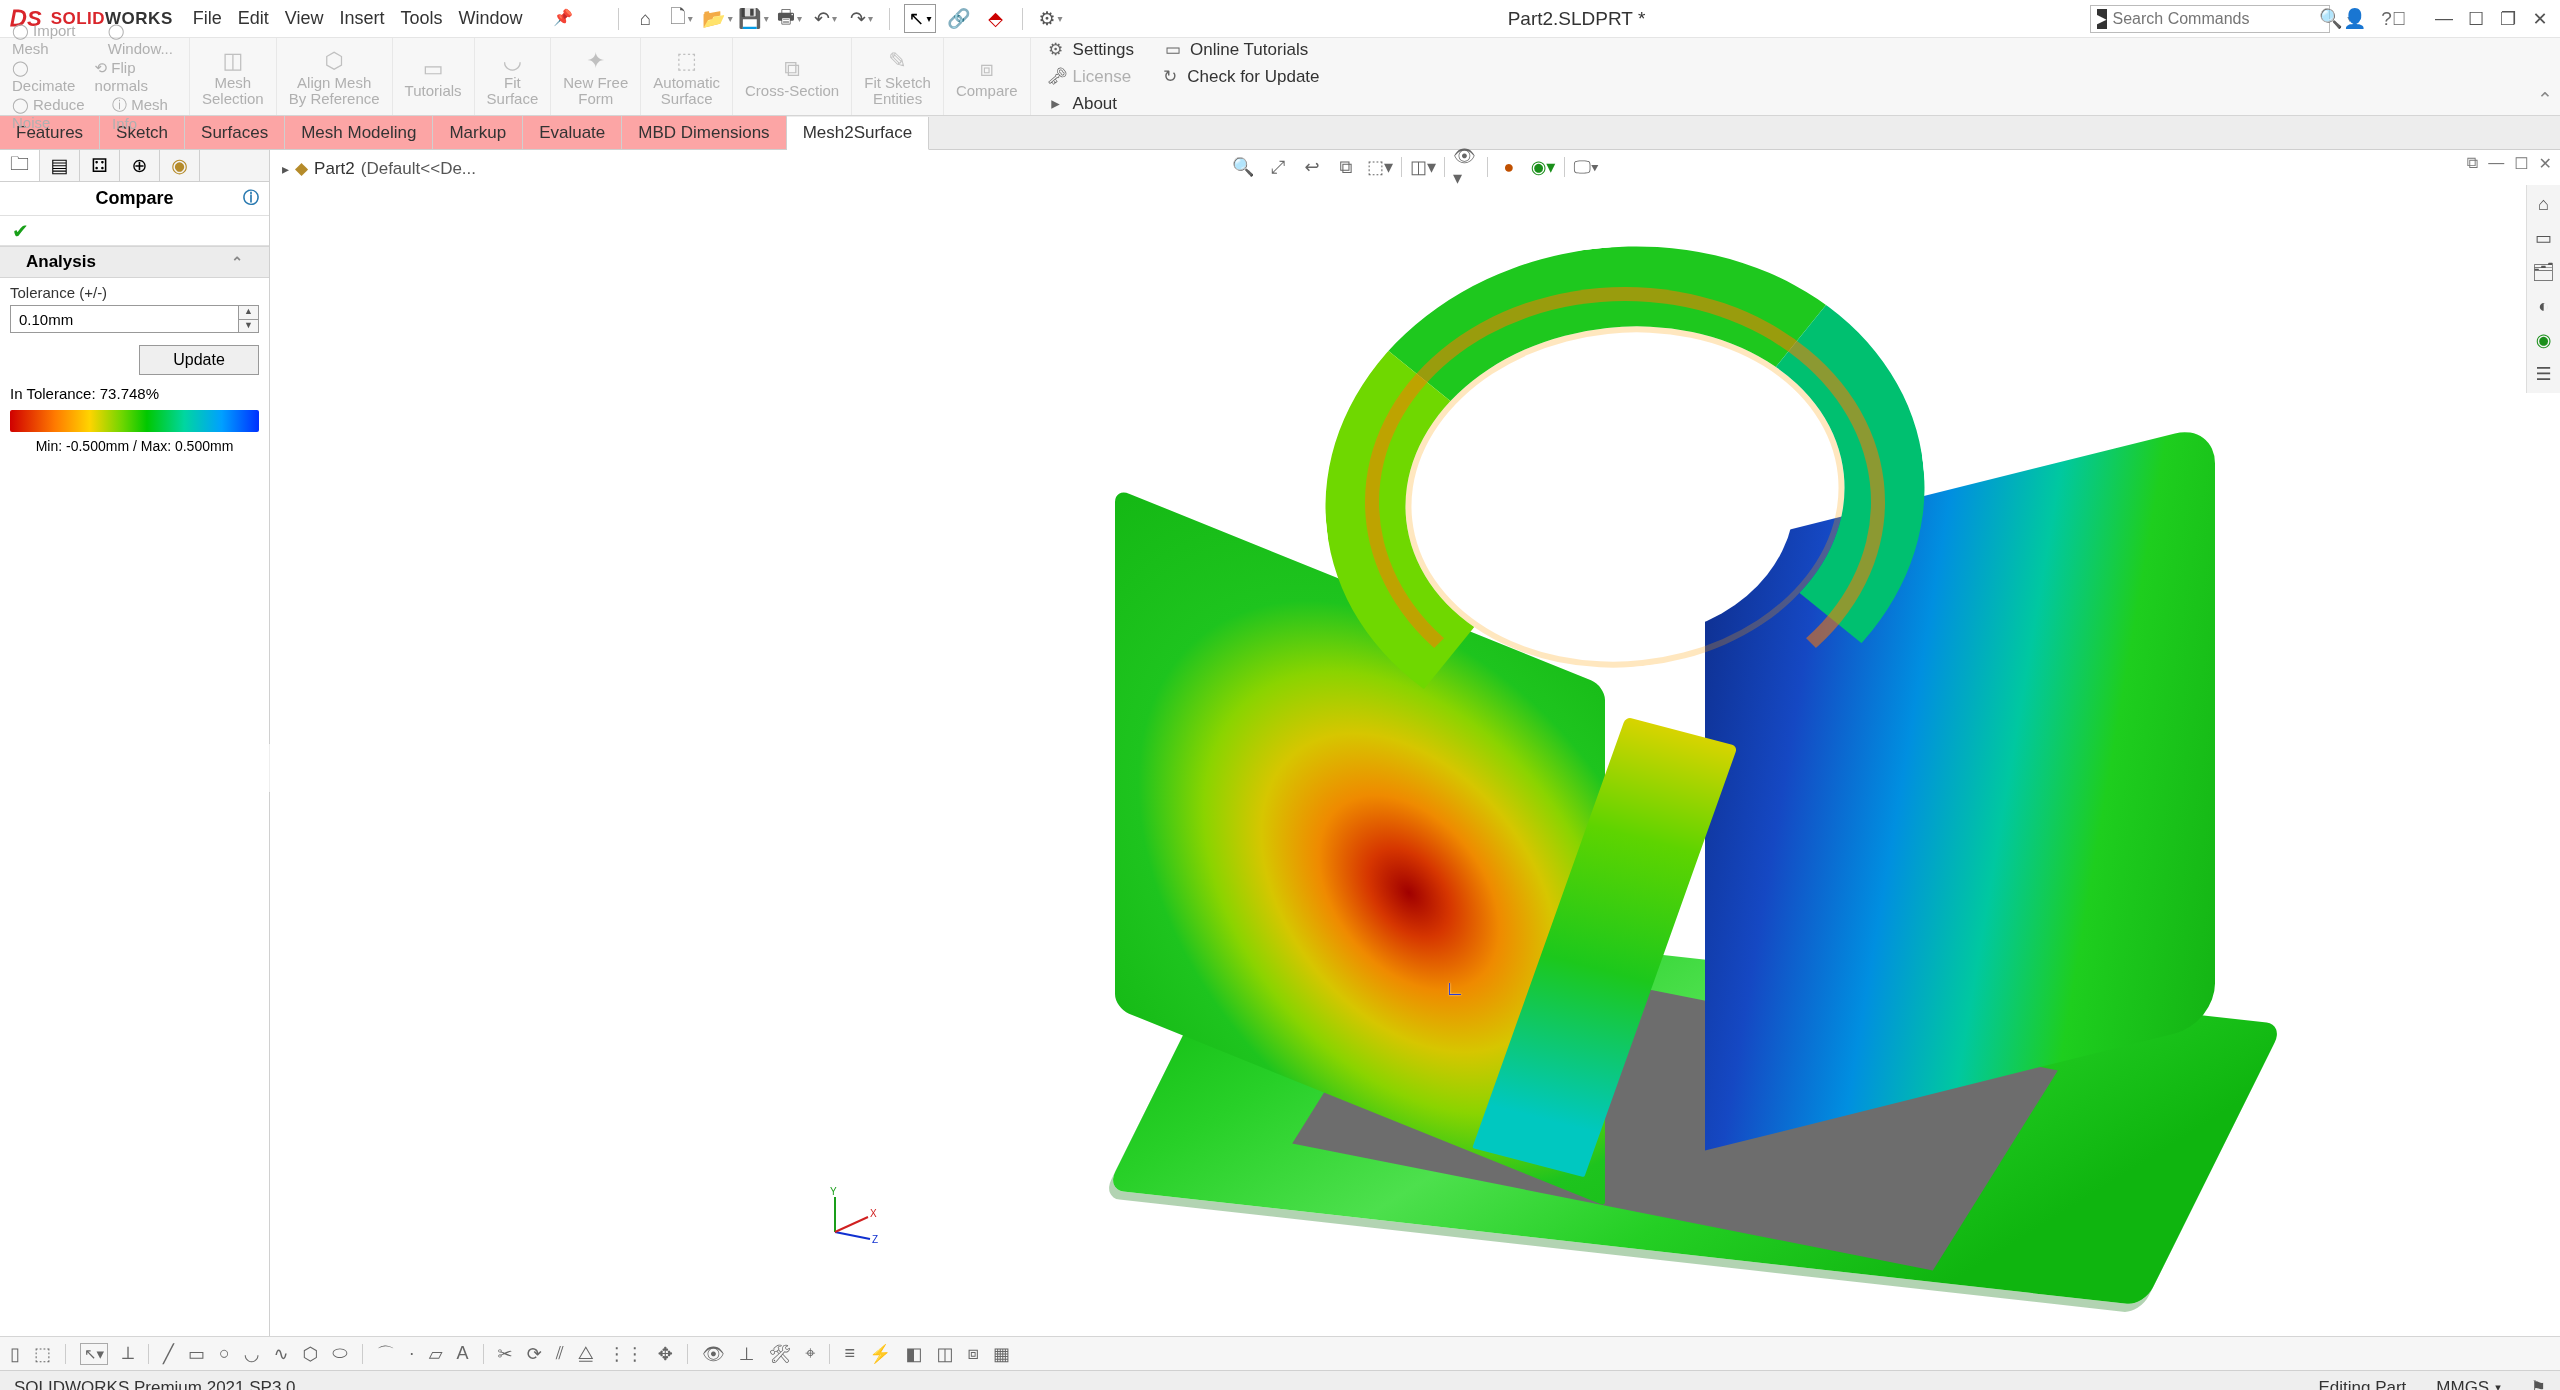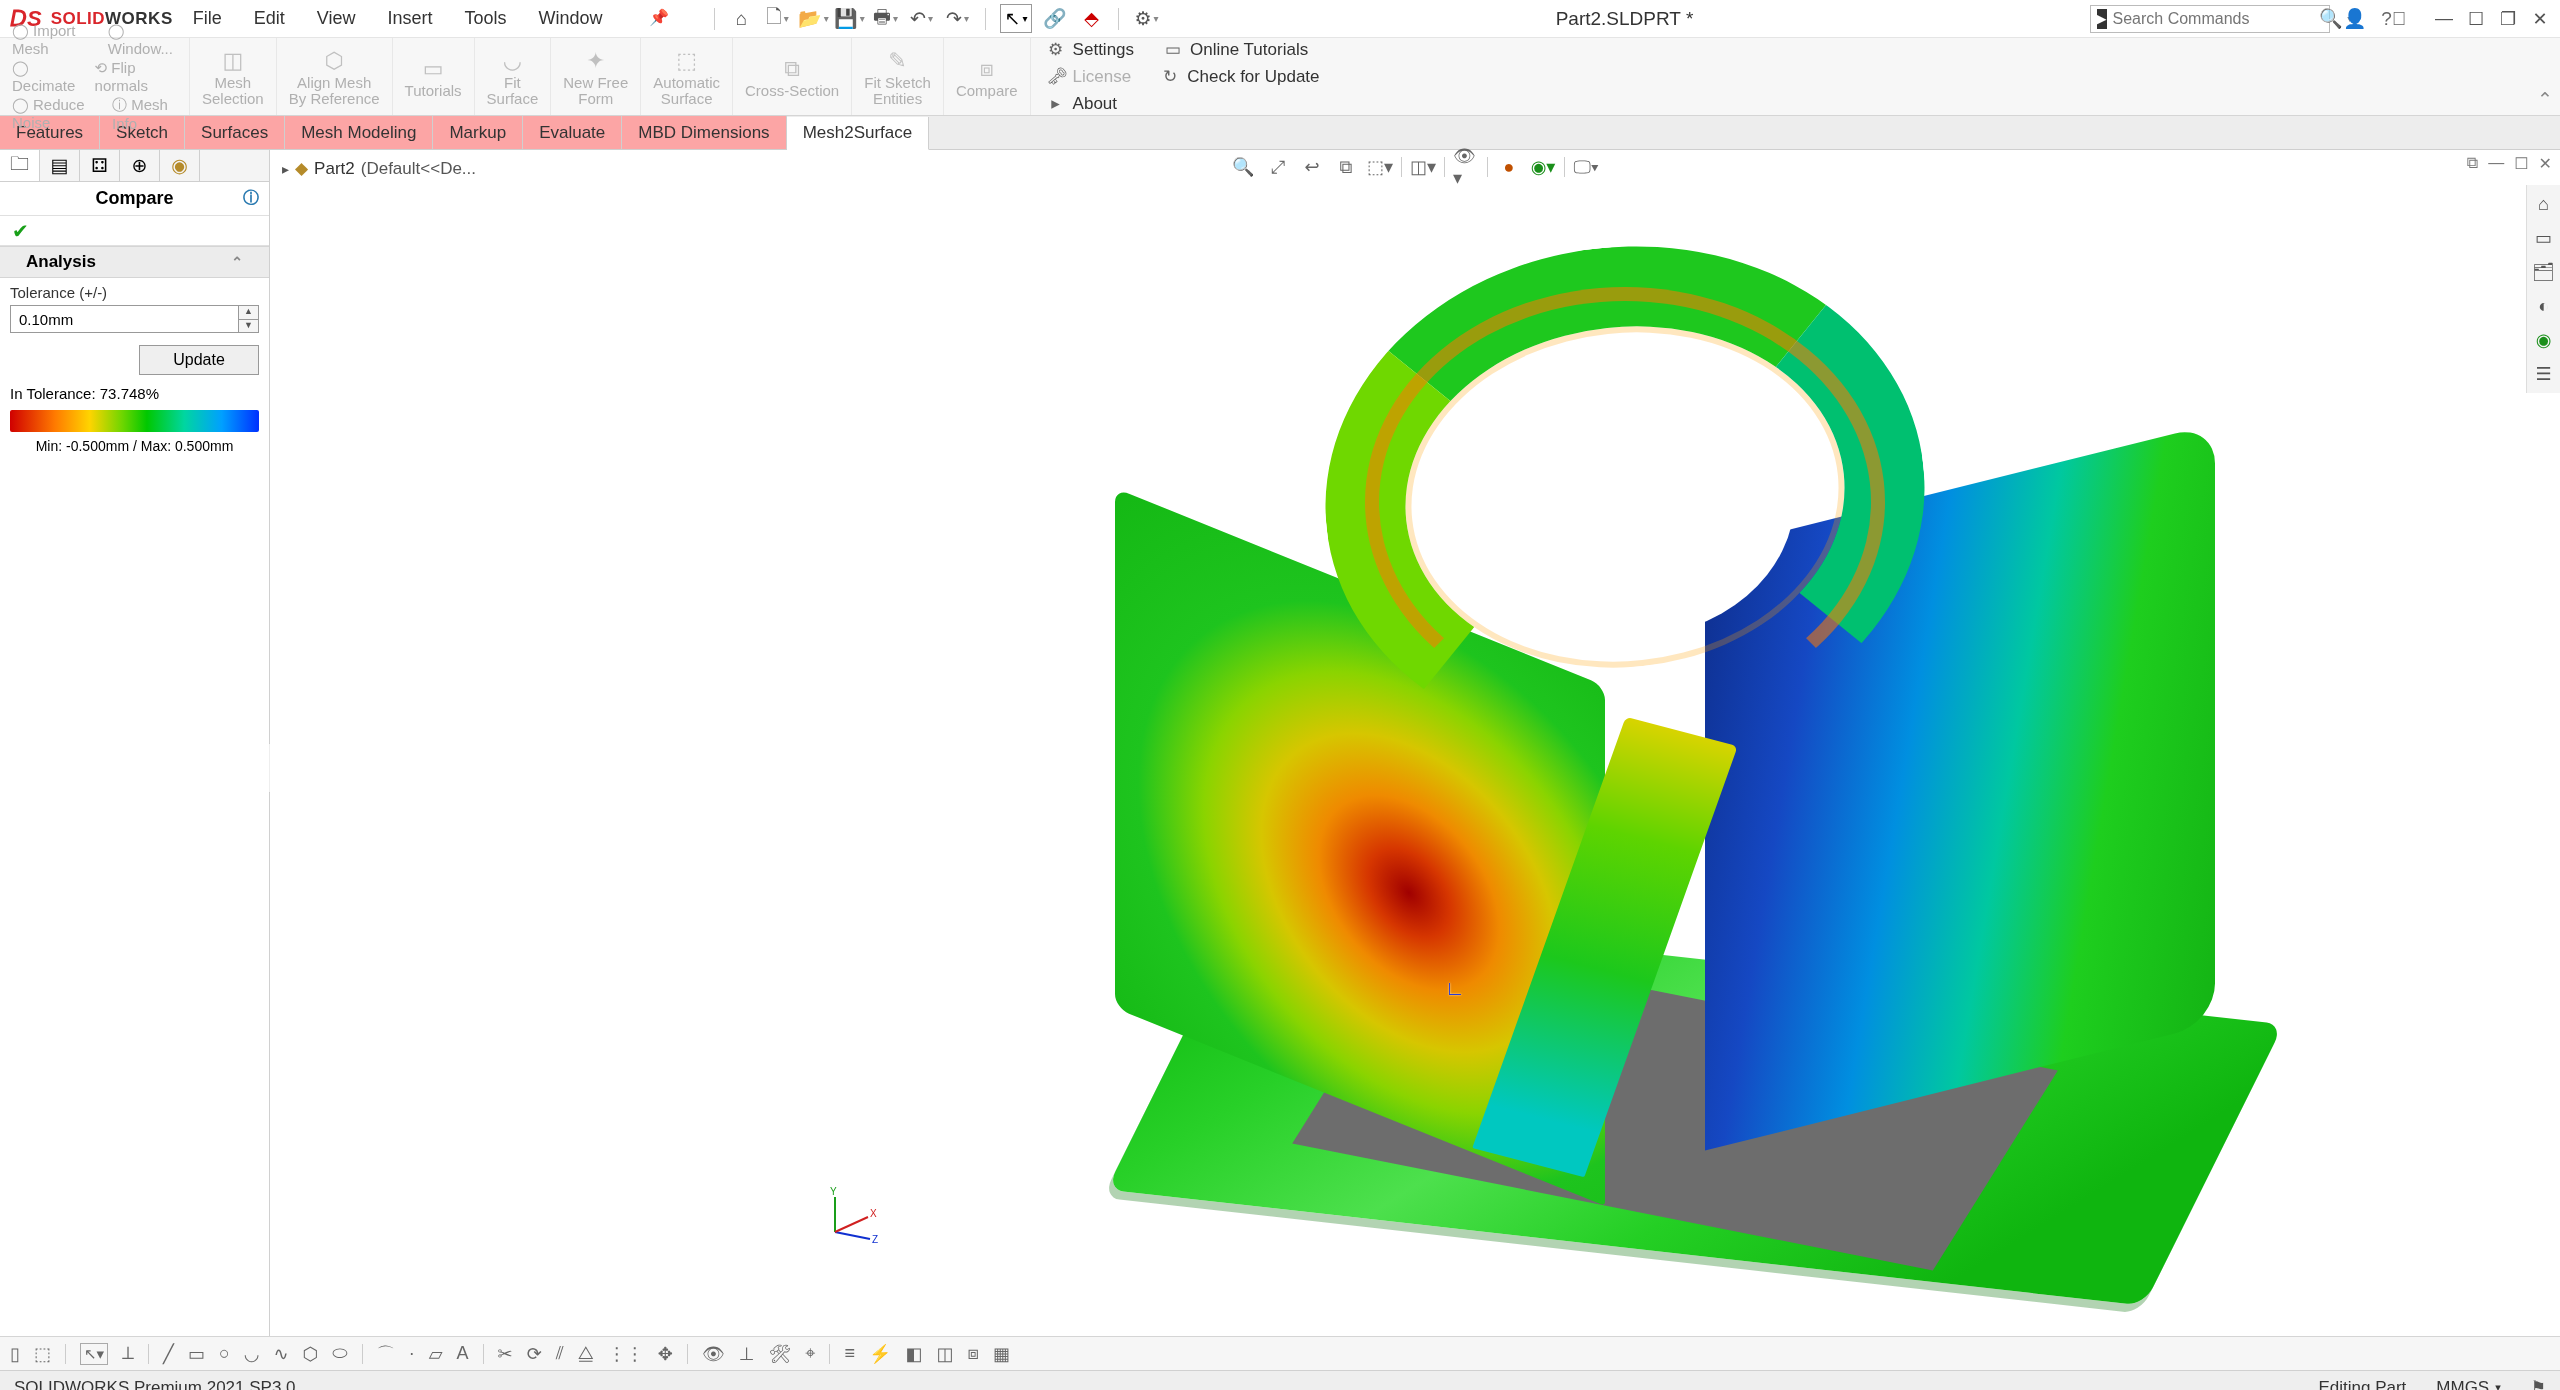--- a/index.html
+++ b/index.html
@@ -4,21 +4,21 @@
 <style>
 * { margin:0; padding:0; box-sizing:border-box; font-family:"Segoe UI",Tahoma,sans-serif; }
 body { background:#fff; width:2560px; height:1390px; overflow:hidden; font-size:19px; }
 
 
 .menubar { height:38px; background:#fff; display:flex; align-items:center; padding:0 10px; border-bottom:1px solid #e5e5e5; }
 .logo { display:flex; align-items:center; gap:9px; margin-right:20px; }
 .logo-ds { color:#d9252b; font-weight:bold; font-size:22px; font-style:italic; }
 .logo-text { color:#d9252b; font-weight:bold; font-size:17px; letter-spacing:0.5px; }
 .logo-text .wk { color:#333; }
-.menus { display:flex; gap:32px; font-size:18px; color:#333; }
+.menus { display:flex; gap:16px; font-size:18px; color:#333; }
 .menus span { cursor:pointer; }
 .pin { color:#777; margin-left:15px; font-size:16px; }
 .qat { display:flex; align-items:center; gap:10px; margin-left:40px; }
 .qat .sep { width:1px; height:22px; background:#ccc; margin:0 4px; }
 .qat-btn { width:26px; height:26px; display:flex; align-items:center; justify-content:center; color:#555; cursor:pointer; }
 .qat-btn.drop::after { content:"▾"; font-size:10px; margin-left:2px; color:#888; }
 .qat .cursor-box { border:1px solid #999; padding:2px 4px; display:flex; align-items:center; }
 .titlearea { flex:1; text-align:center; font-size:19px; color:#333; }
 .search-area { display:flex; align-items:center; gap:14px; }
 .search-box { display:flex; align-items:center; border:1px solid #bbb; background:#fff; height:28px; padding:0 6px; width:240px; }

